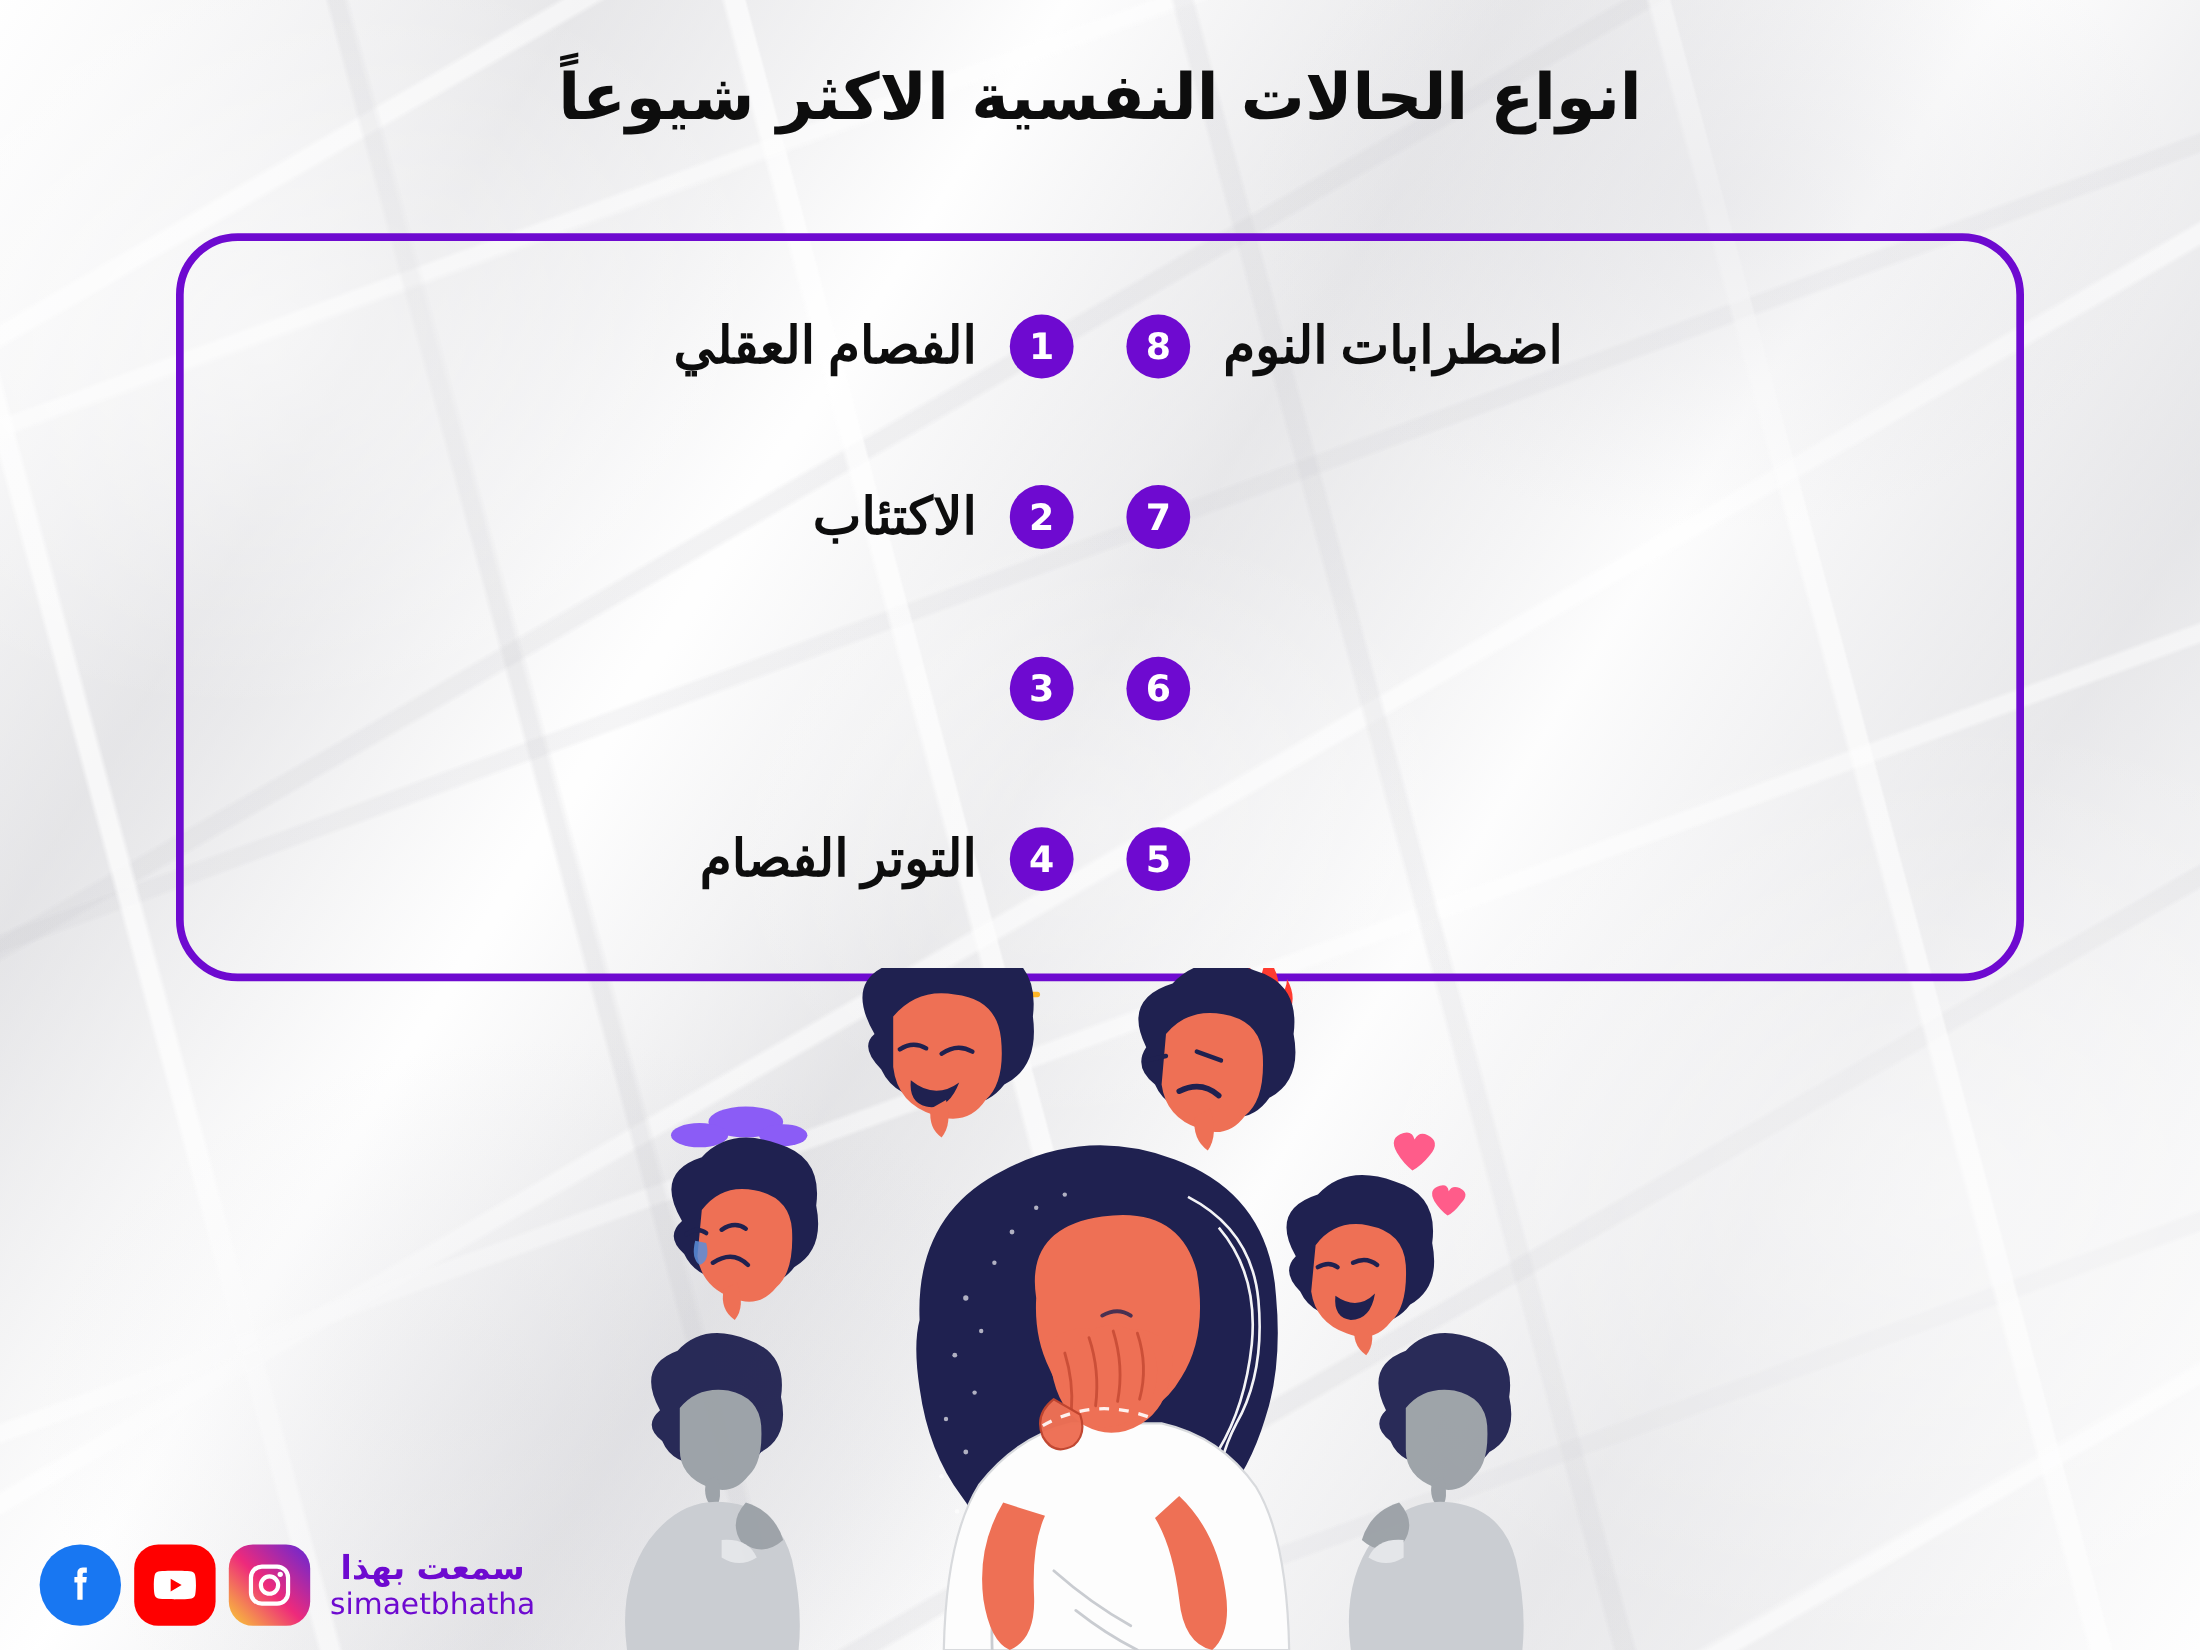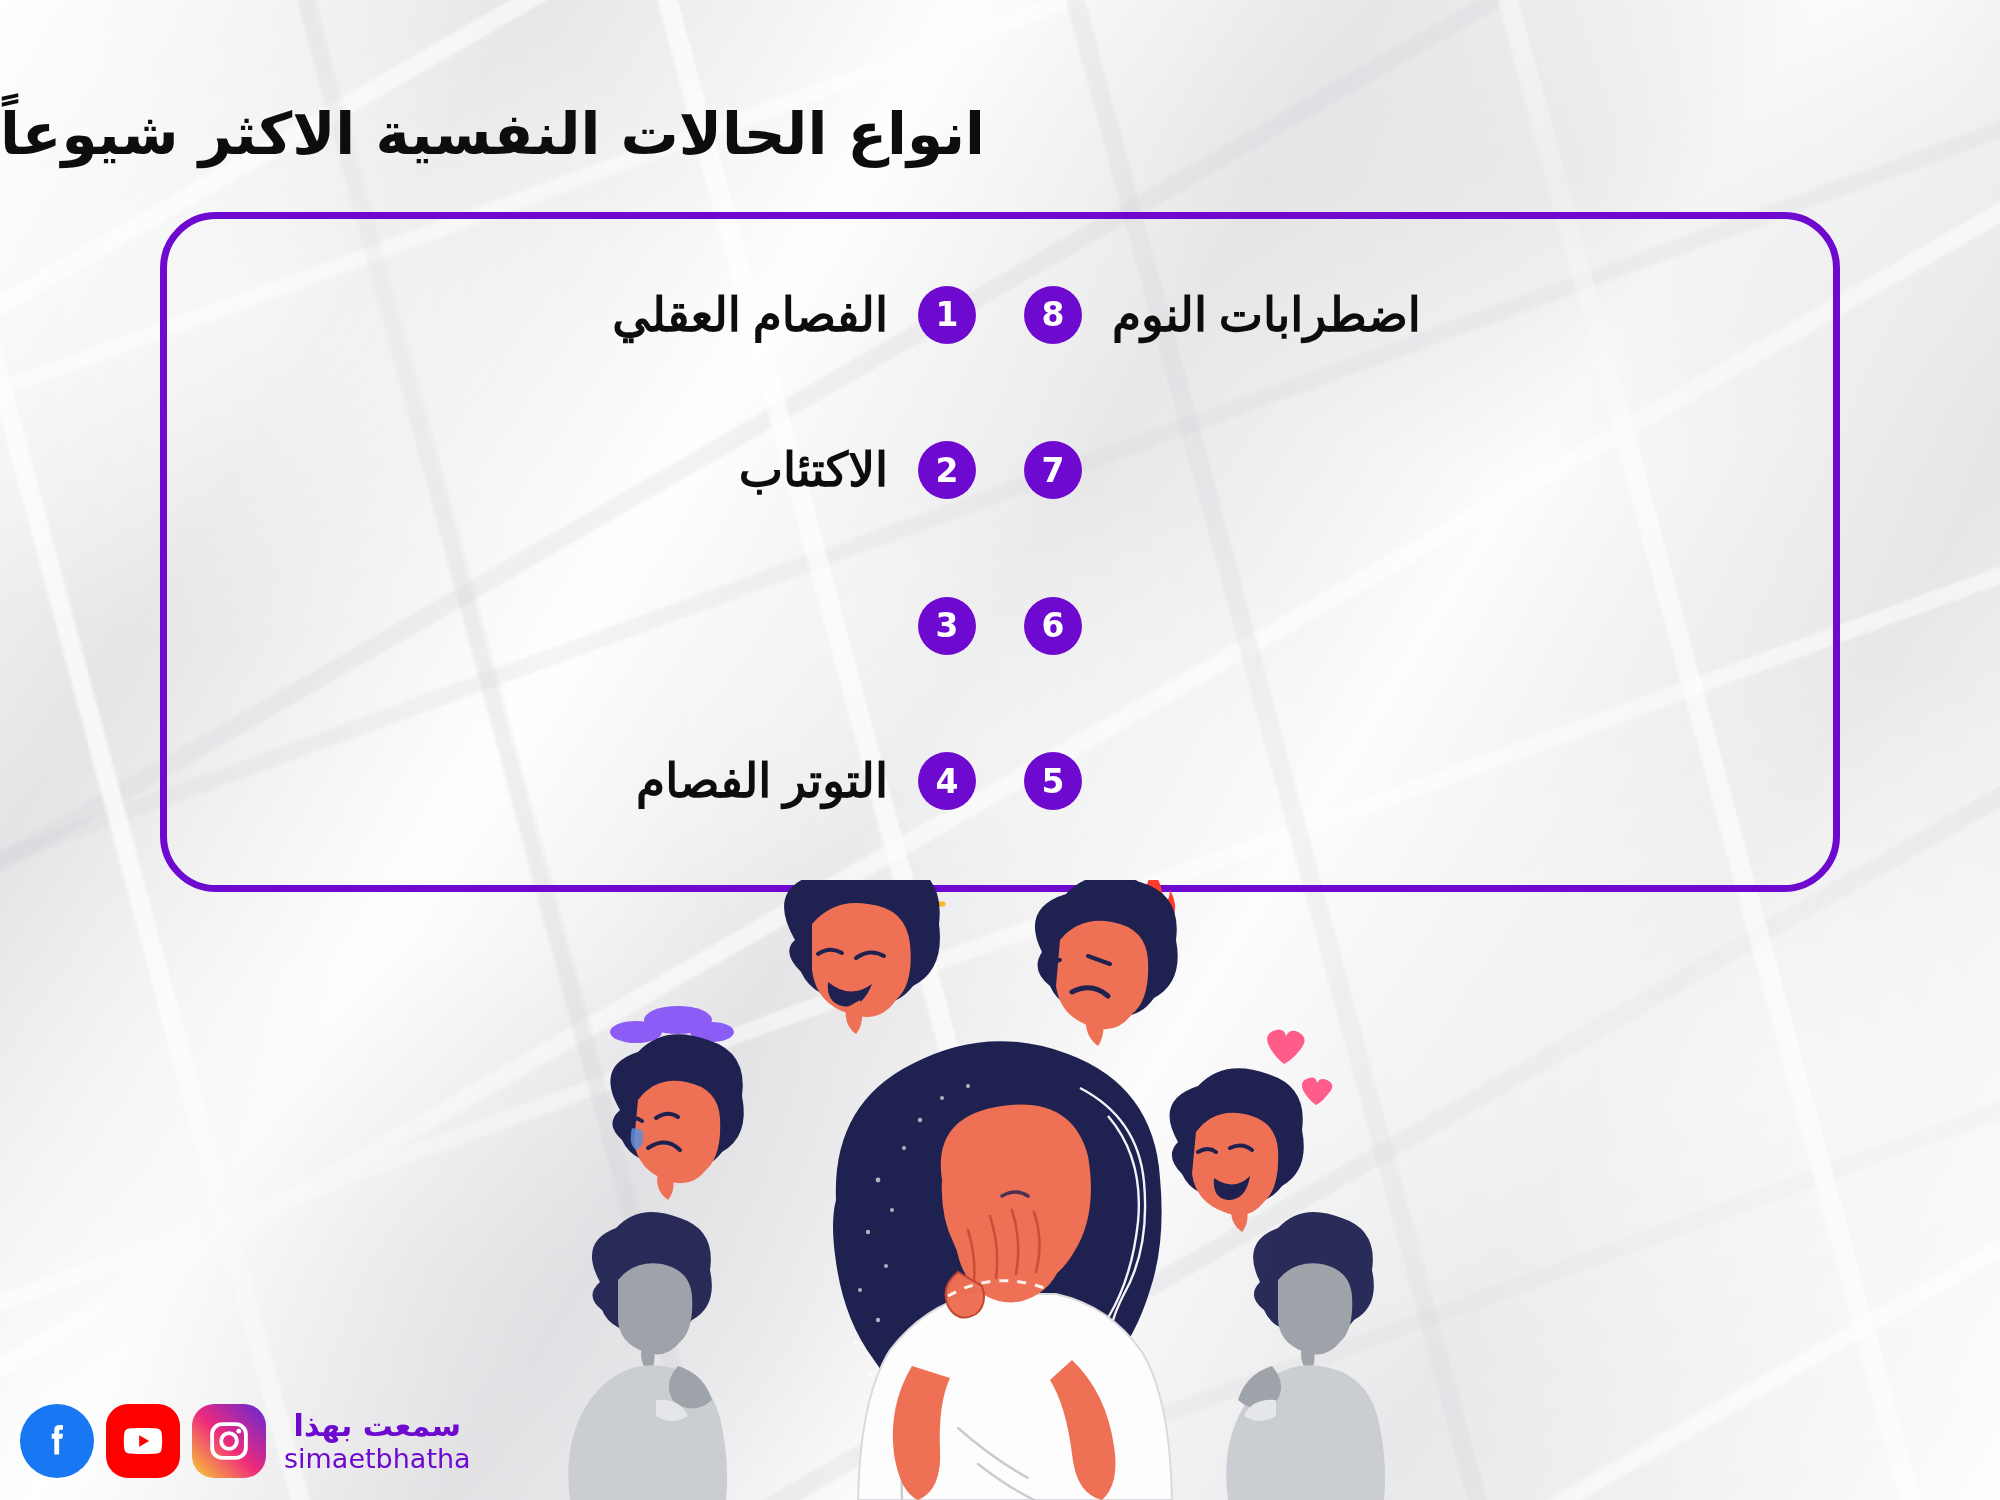--- a/index.html
+++ b/index.html
@@ -33,25 +33,24 @@
       radial-gradient(ellipse 700px 500px at 12% 20%,rgba(255,255,255,.55),transparent 70%),
       radial-gradient(ellipse 600px 430px at 78% 12%,rgba(214,214,219,.35),transparent 70%),
       radial-gradient(ellipse 820px 600px at 88% 72%,rgba(255,255,255,.5),transparent 72%),
       radial-gradient(ellipse 650px 480px at 25% 86%,rgba(216,216,221,.3),transparent 72%),
       radial-gradient(ellipse 520px 400px at 50% 50%,rgba(255,255,255,.4),transparent 70%);
   }
 
   
   #title{
     position:absolute;top:52px;left:0;right:0;
-    text-align:left;
+    text-align:center;
     font-size:58px;font-weight:700;color:#0d0d0d;
     letter-spacing:0px;line-height:1.25;
     direction:rtl;
-    margin-top:46px;
   }
 
   
   #card{
     position:absolute;
     left:160px;top:212px;width:1680px;height:680px;
     border:7px solid #6e0ad0;border-radius:56px;
     box-sizing:border-box;
   }
   #grid{
@@ -81,21 +80,21 @@
     line-height:1.2;white-space:nowrap;direction:rtl;font-family:Liberation Serif, serif;
   }
 
   
   #illustration{
     position:absolute;left:560px;top:880px;width:900px;height:620px;
   }
 
   
   #footer{
-    position:absolute;left:20px;bottom:22px;
+    position:absolute;left:36px;bottom:22px;
     display:flex;align-items:center;gap:12px;direction:ltr;
   }
   .social{
     width:74px;height:74px;border-radius:20px;
     display:flex;align-items:center;justify-content:center;
     flex:0 0 auto;
   }
   .social.fb{background:#1877f2;border-radius:50%;}
   .social.yt{background:#ff0000;border-radius:22px;}
   .social.ig{

